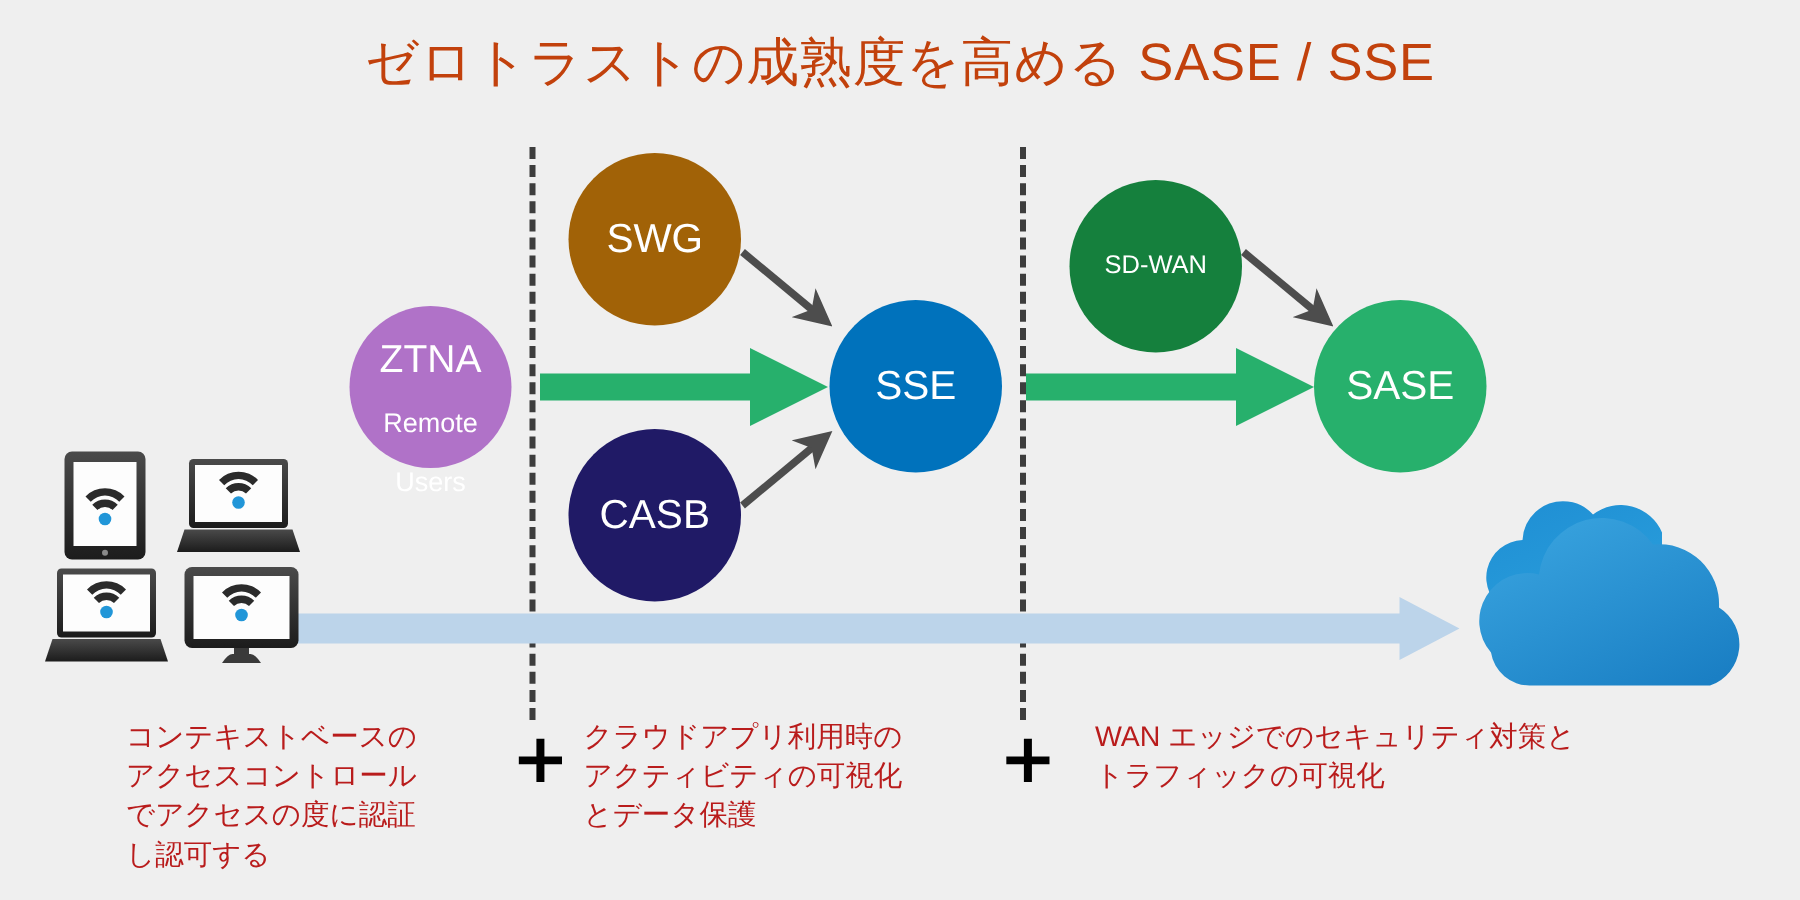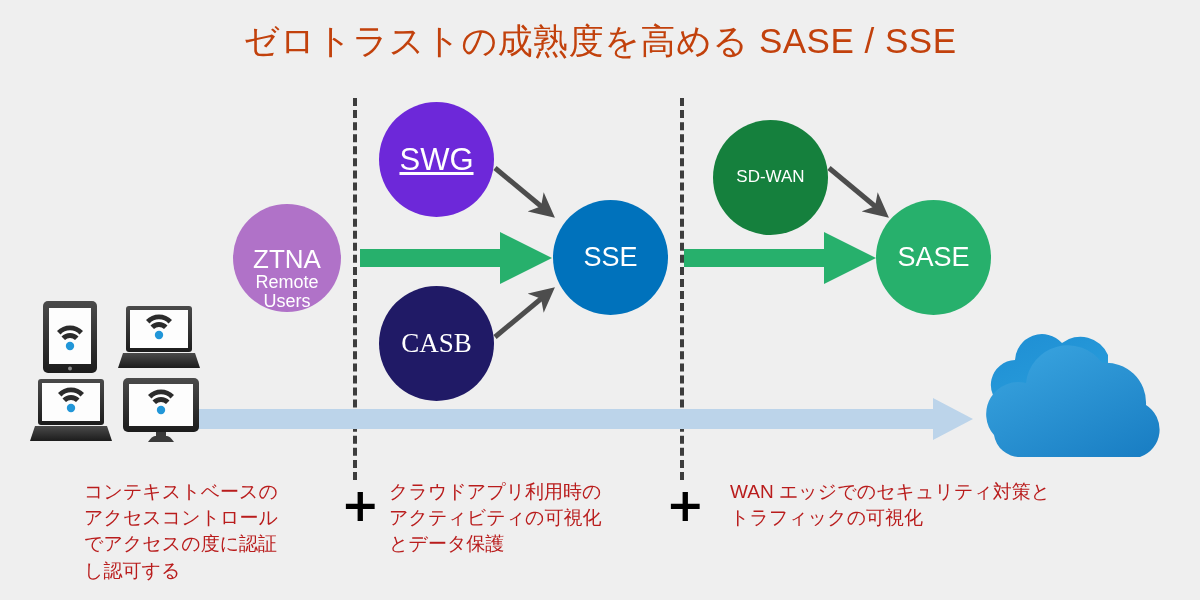--- a/index.html
+++ b/index.html
@@ -53,35 +53,33 @@
     color: #ffffff;
     text-align: center;
     line-height: 1.08;
   }
   #node-ztna {
     left: 233px; top: 204px;
     width: 108px; height: 108px;
     background: #b072c8;
   }
   #node-ztna .main { font-size: 26px; margin-top: 40px; }
-  #node-ztna .sub  { font-size: 18px; }
+  #node-ztna .sub  { font-size: 18px; margin-top: 20px; }
 
   #node-swg {
     left: 379px; top: 102px;
     width: 115px; height: 115px;
-    background: #6d28d9;
-    font-size: 31px;
-    text-decoration: underline;
+    background: #a16207;
+    font-size: 27px;
   }
   #node-casb {
     left: 379px; top: 286px;
     width: 115px; height: 115px;
     background: #201a66;
     font-size: 27px;
-    font-family: Liberation Serif, serif;
   }
   #node-sse {
     left: 553px; top: 200px;
     width: 115px; height: 115px;
     background: #0072bc;
     font-size: 27px;
   }
   #node-sdwan {
     left: 713px; top: 120px;
     width: 115px; height: 115px;

